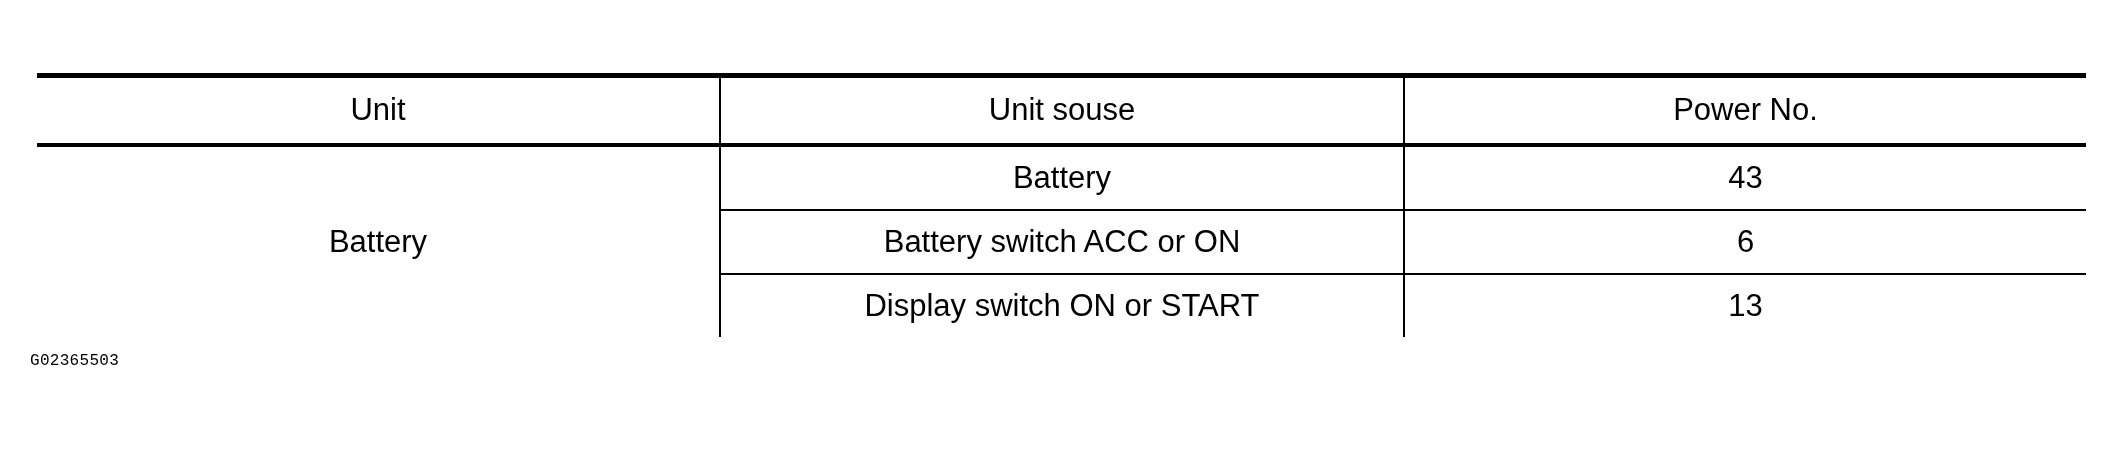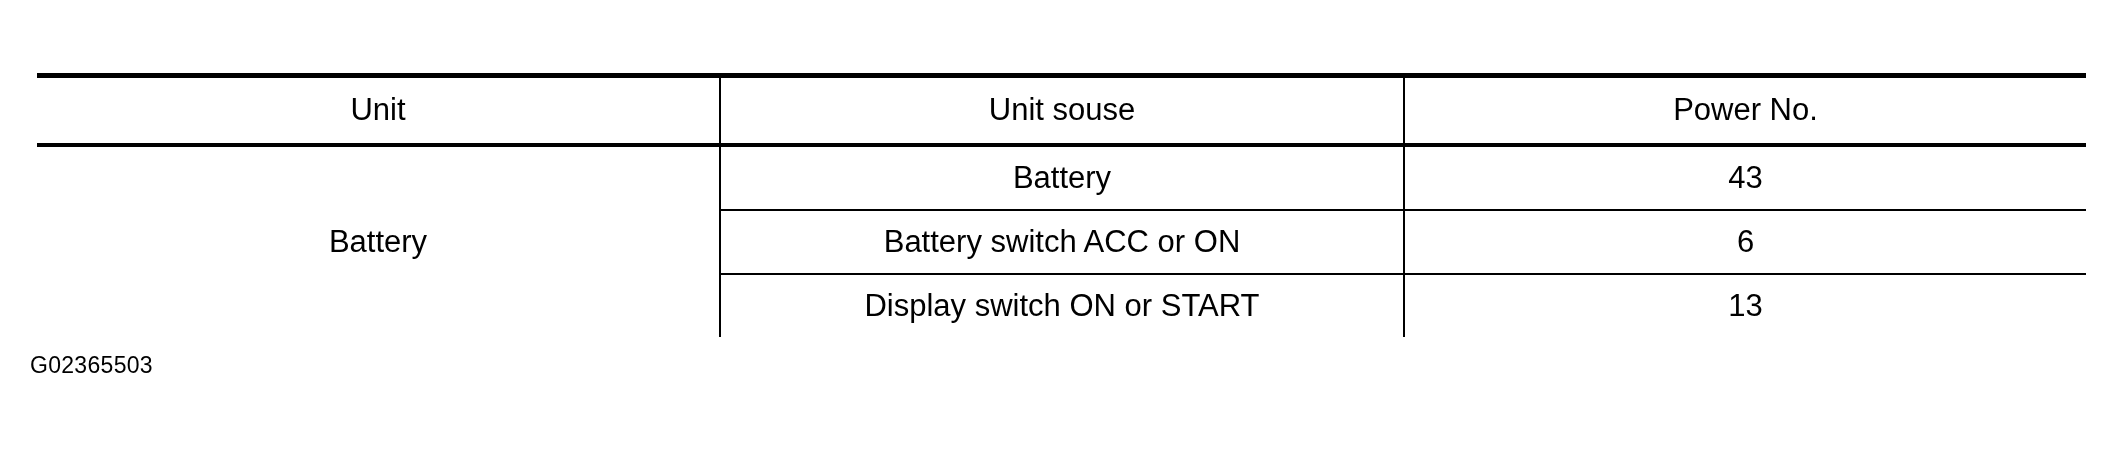--- a/index.html
+++ b/index.html
@@ -83,23 +83,24 @@
   
   tbody tr.body-row-last td {
     border-bottom: 5px solid #000000;
   }
 
   
   #figure-caption {
     position: absolute;
     left: 30px;
     top: 352px;
-    font-size: 23px;
+    font-size: 16px;
     letter-spacing: 0.3px;
     white-space: nowrap;
+    font-family: Liberation Mono, monospace;
   }
 </style>
 </head>
 <body>
 
 <div id="fuse-table-wrap">
   <table class="fuse-table">
     <colgroup>
       <col class="c-unit">
       <col class="c-power">

